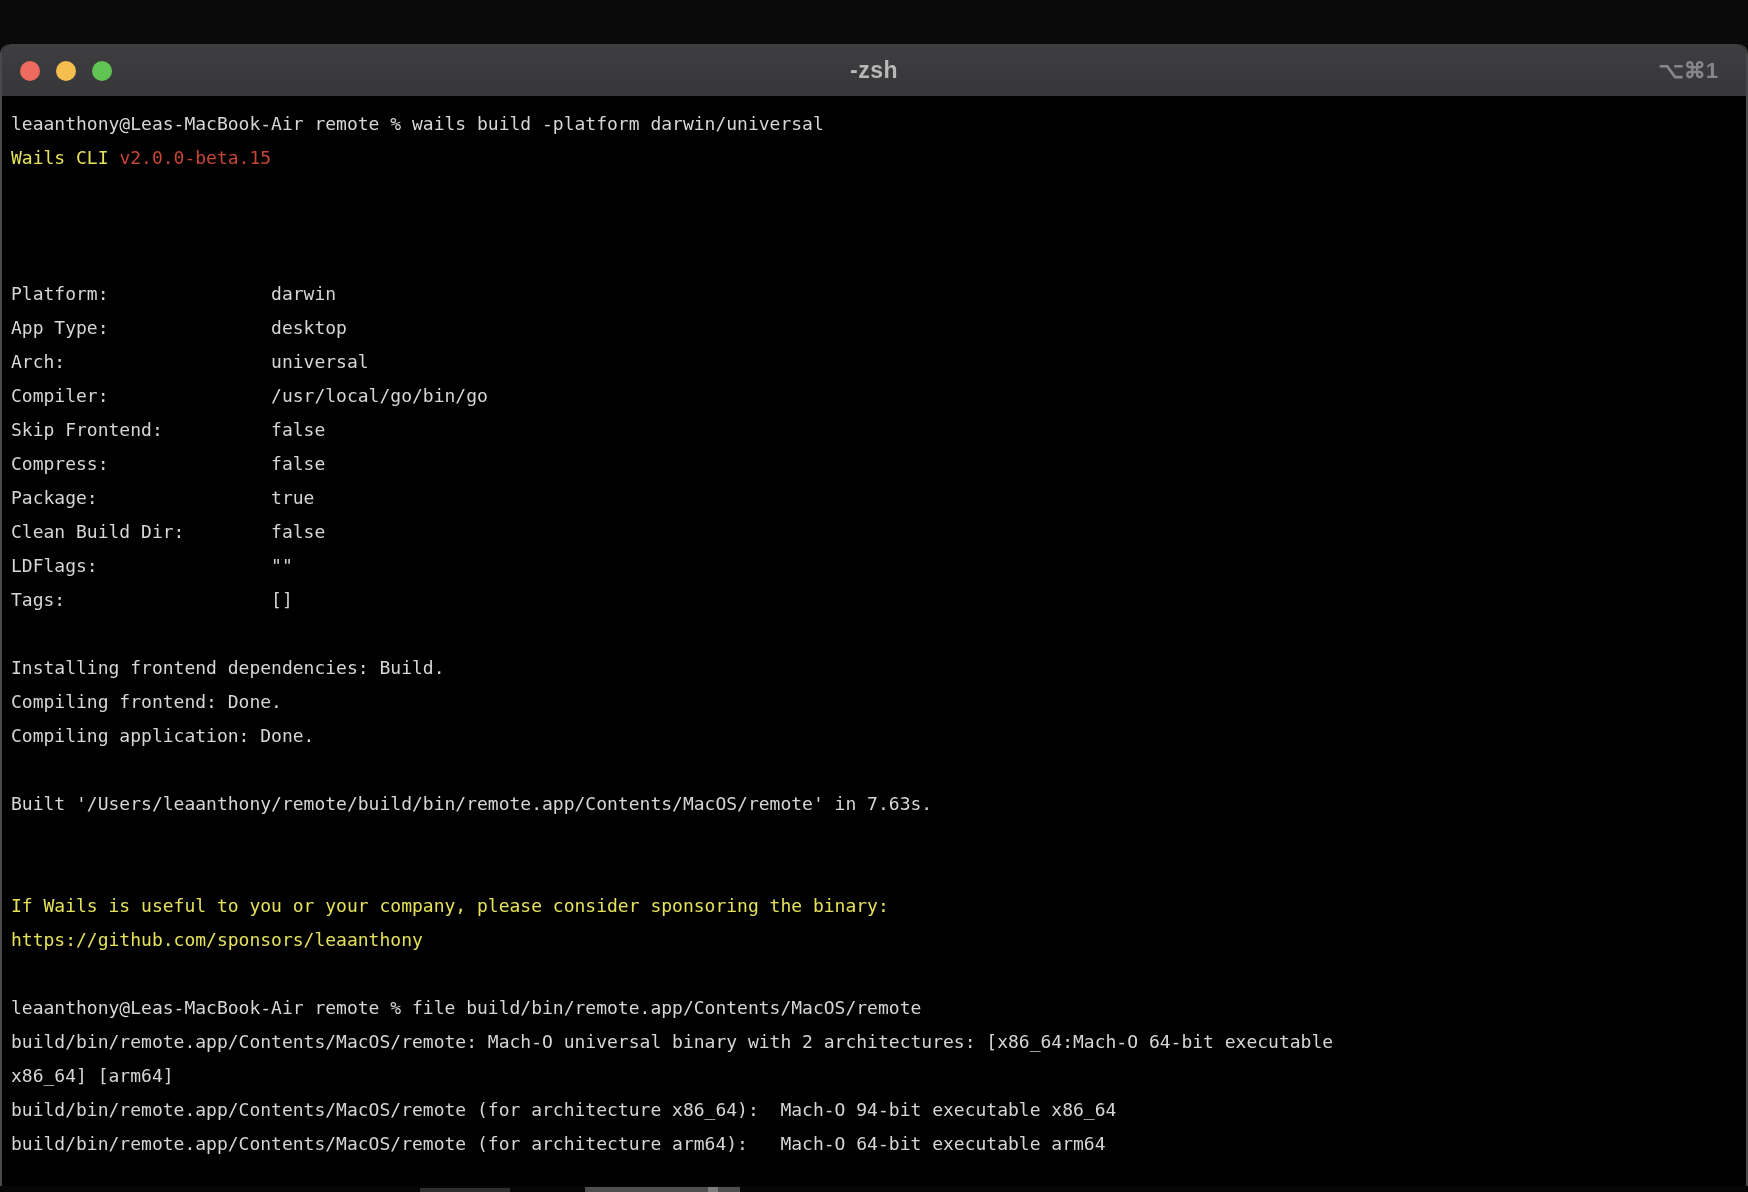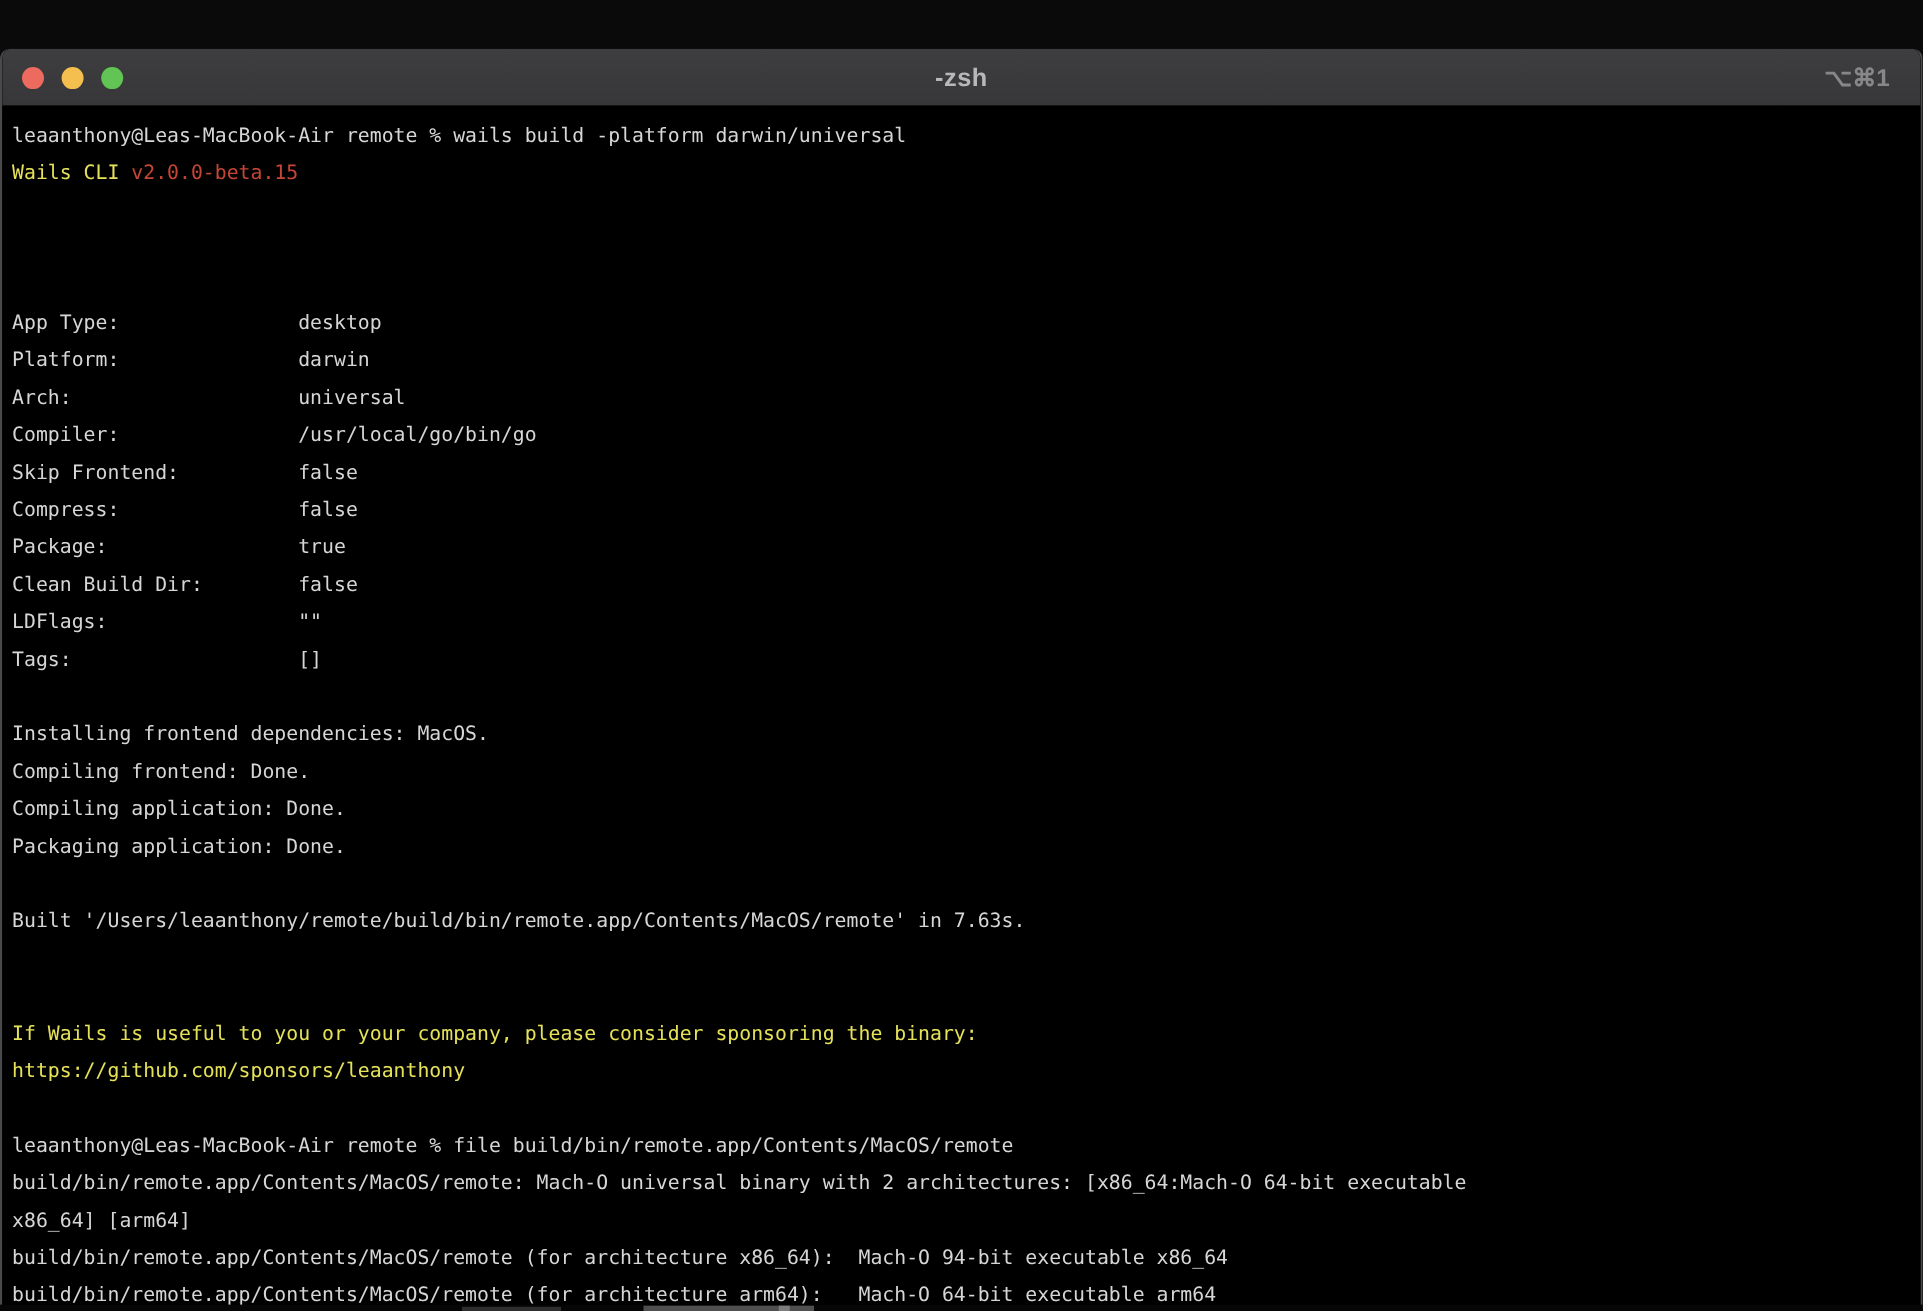--- a/index.html
+++ b/index.html
@@ -92,35 +92,34 @@
     </div>
     <div class="win-title">-zsh</div>
     <div class="win-shortcut">⌥⌘1</div>
   </div>
   <div class="term" id="term">
       <div class="line"><span class="c-d">leaanthony@Leas-MacBook-Air remote % wails build -platform darwin/universal</span></div>
       <div class="line"><span class="c-y">Wails CLI </span><span class="c-r">v2.0.0-beta.15</span></div>
       <div class="line"></div>
       <div class="line"></div>
       <div class="line"></div>
+      <div class="line"><span class="c-d">Platform:               darwin</span></div>
       <div class="line"><span class="c-d">App Type:               desktop</span></div>
-      <div class="line"><span class="c-d">Platform:               darwin</span></div>
       <div class="line"><span class="c-d">Arch:                   universal</span></div>
       <div class="line"><span class="c-d">Compiler:               /usr/local/go/bin/go</span></div>
       <div class="line"><span class="c-d">Skip Frontend:          false</span></div>
       <div class="line"><span class="c-d">Compress:               false</span></div>
       <div class="line"><span class="c-d">Package:                true</span></div>
       <div class="line"><span class="c-d">Clean Build Dir:        false</span></div>
       <div class="line"><span class="c-d">LDFlags:                ""</span></div>
       <div class="line"><span class="c-d">Tags:                   []</span></div>
       <div class="line"></div>
-      <div class="line"><span class="c-d">Installing frontend dependencies: MacOS.</span></div>
+      <div class="line"><span class="c-d">Installing frontend dependencies: Build.</span></div>
       <div class="line"><span class="c-d">Compiling frontend: Done.</span></div>
       <div class="line"><span class="c-d">Compiling application: Done.</span></div>
-      <div class="line"><span class="c-d">Packaging application: Done.</span></div>
       <div class="line"></div>
       <div class="line"><span class="c-d">Built '/Users/leaanthony/remote/build/bin/remote.app/Contents/MacOS/remote' in 7.63s.</span></div>
       <div class="line"></div>
       <div class="line"></div>
       <div class="line"><span class="c-y">If Wails is useful to you or your company, please consider sponsoring the binary:</span></div>
       <div class="line"><span class="c-y">https://github.com/sponsors/leaanthony</span></div>
       <div class="line"></div>
       <div class="line"><span class="c-d">leaanthony@Leas-MacBook-Air remote % file build/bin/remote.app/Contents/MacOS/remote</span></div>
       <div class="line"><span class="c-d">build/bin/remote.app/Contents/MacOS/remote: Mach-O universal binary with 2 architectures: [x86_64:Mach-O 64-bit executable</span></div>
       <div class="line"><span class="c-d">x86_64] [arm64]</span></div>

